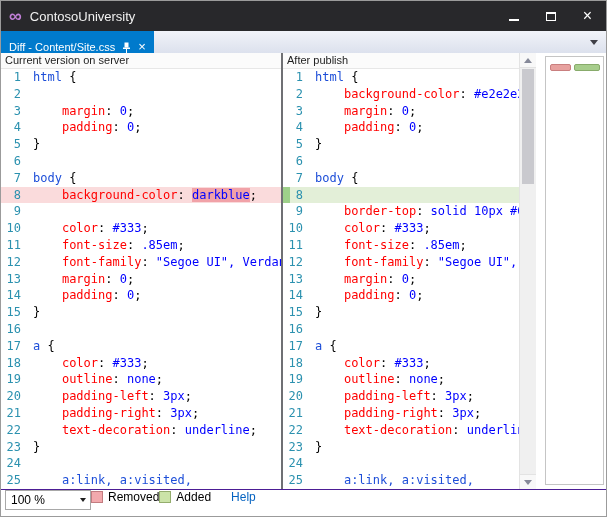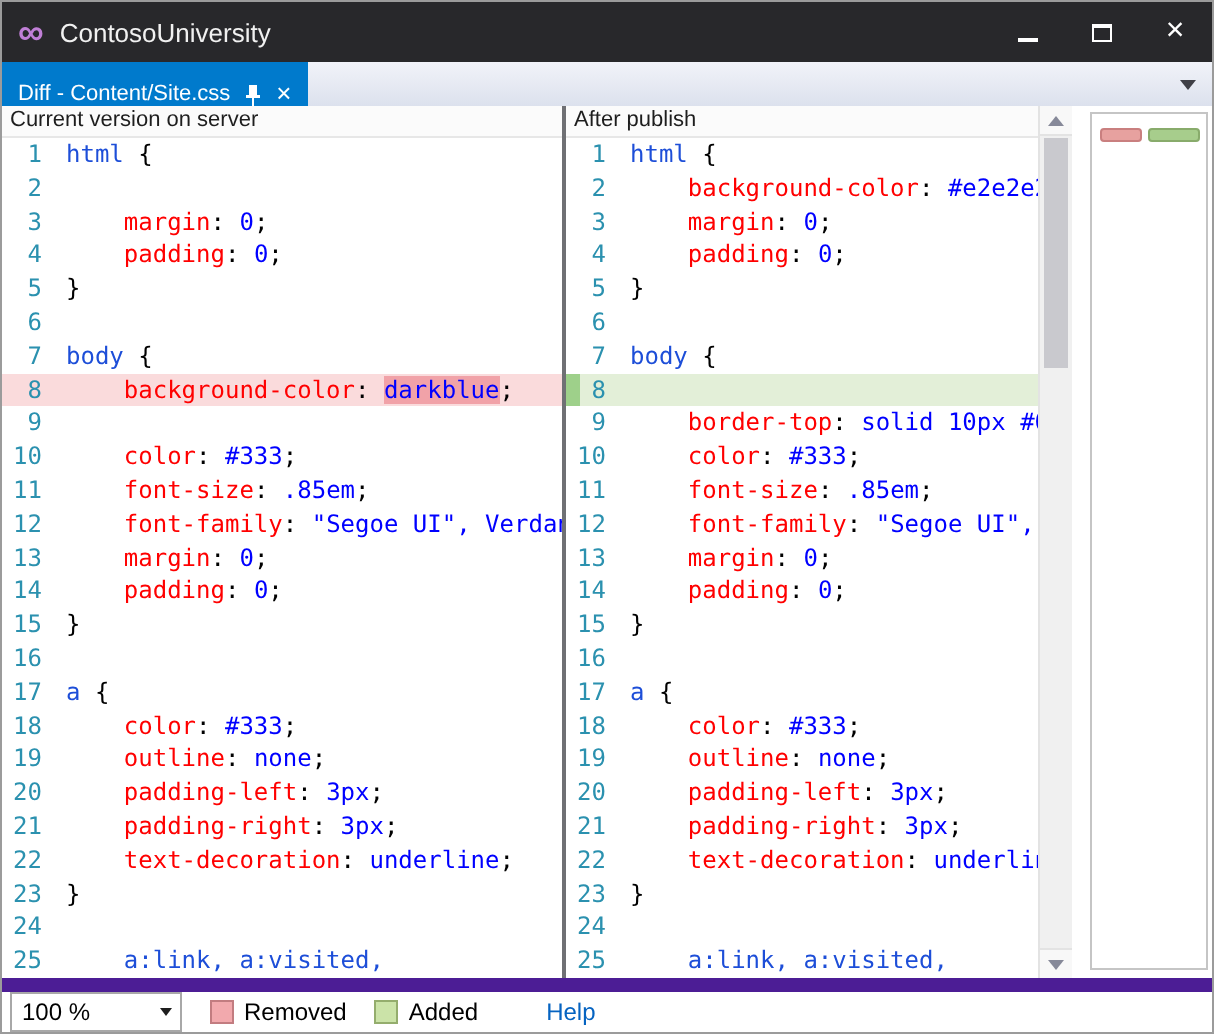--- a/index.html
+++ b/index.html
@@ -83,22 +83,22 @@
   .ov-box{
     height:100%; border:1px solid #c5c5c5; background:#fff;
     display:flex; align-items:flex-start; gap:3px; padding:7px 3px 0 4px;
   }
   .mark{ height:7px; border-radius:2px; }
   .mark-removed{ width:21px; background:#e7a19f; border:1px solid #c97f7f; }
   .mark-added{ width:26px; background:#a7cd8c; border:1px solid #88ab6b; }
 
   
   .footer{
-    flex:0 0 27px; border-top:7px solid #4c1d95; background:#fff;
-    display:flex; align-items:center; gap:14px; padding:0 4px; font-size:12px; color:#000;
+    flex:0 0 27px; border-top:1px solid #4c1d95; background:#fff;
+    display:flex; align-items:flex-start; padding:0 4px; font-size:12px; color:#000;
   }
   .zoom{ width:86px; height:20px; border:1px solid #a8a8a8; background:#fff; display:flex; align-items:center; }
   .zoom-val{ flex:1; padding-left:5px; }
   .zoom-arrow{
     width:14px; display:flex; justify-content:center; align-items:center;
   }
   .zoom-arrow::after{
     content:""; width:0; height:0;
     border-left:3.5px solid transparent; border-right:3.5px solid transparent; border-top:4px solid #1e1e1e;
   }

